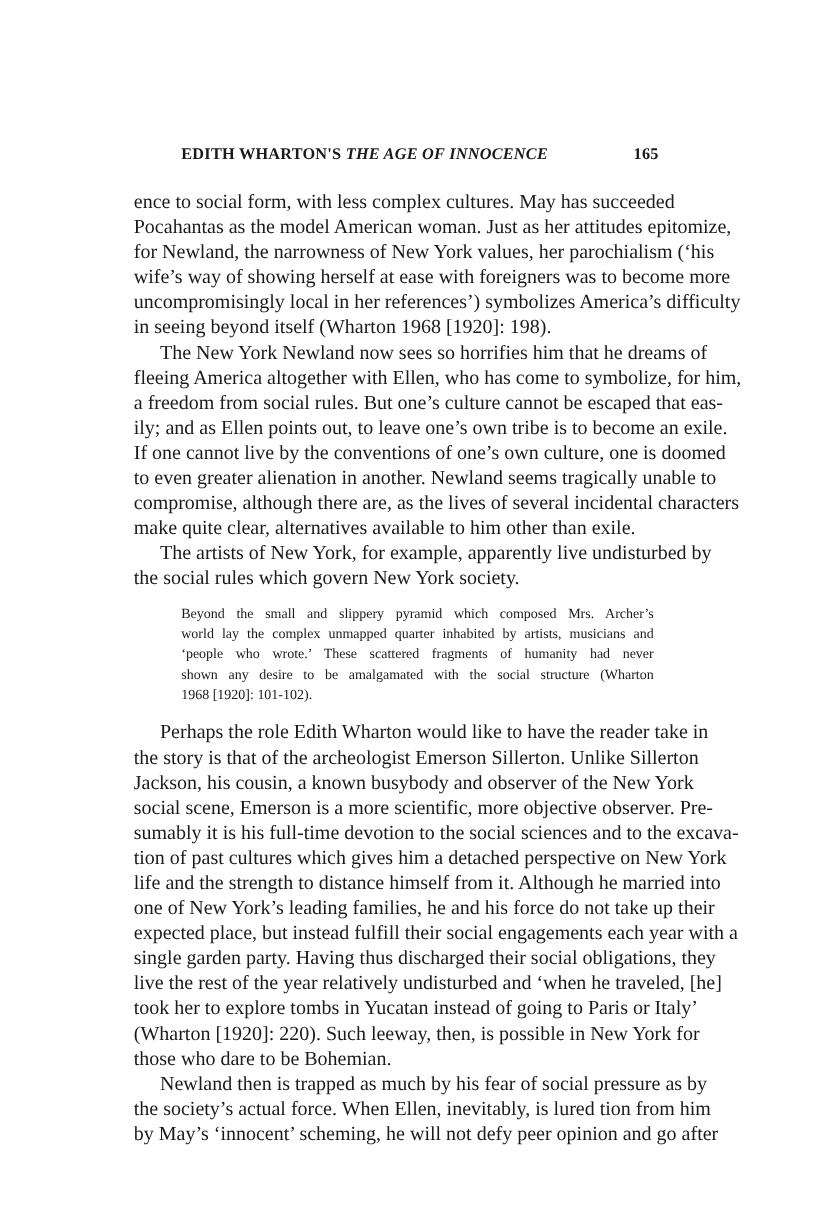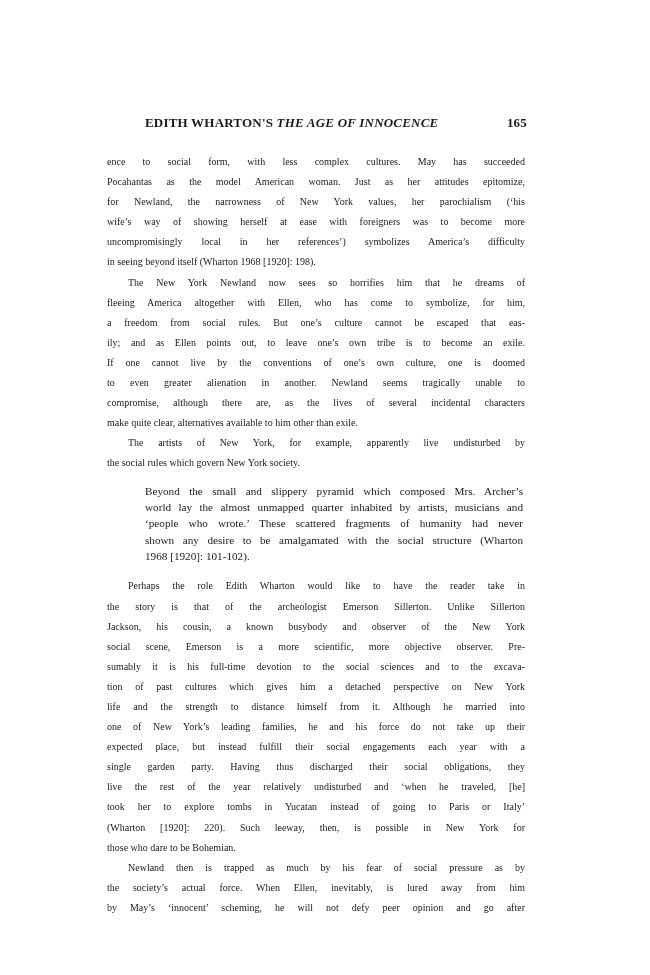--- a/index.html
+++ b/index.html
@@ -4,21 +4,21 @@
 <style>
   html, body { margin: 0; padding: 0; background: #ffffff; }
   body { width: 650px; height: 975px; position: relative; overflow: hidden;
          font-family: "Liberation Serif", "DejaVu Serif", serif; color: #1a1a1a; }
   .header { position: absolute; top: 115px; left: 145px; width: 380px; height: 20px;
             font-size: 13px; letter-spacing: 0.2px; font-weight: bold; }
   .header .title { position: absolute; left: 0; top: 0; }
   .header .title i { font-style: italic; }
   .header .pageno { position: absolute; right: -2px; top: 0; font-size: 13px; }
   .body { position: absolute; top: 152px; left: 107px; width: 418px; }
-  .line { display: block; font-size: 10px; line-height: 20.1px; height: 20.1px;
+  .line { display: block; font-size: 16px; line-height: 20.1px; height: 20.1px;
           text-align: justify; text-align-last: justify; white-space: nowrap; }
   .line.last { text-align-last: left; }
   .line.indent { padding-left: 21px; }
   .quote { margin-top: 9px; margin-bottom: 12px; padding-left: 38px; padding-right: 2px; }
   .qline { display: block; font-size: 11.2px; line-height: 16.4px; height: 16.4px;
            text-align: justify; text-align-last: justify; white-space: nowrap; }
   .qline.last { text-align-last: left; }
 </style>
 </head>
 <body>
@@ -48,21 +48,21 @@
         <span class="line">compromise, although there are, as the lives of several incidental characters</span>
         <span class="line last">make quite clear, alternatives available to him other than exile.</span>
       </div>
       <div>
         <span class="line indent">The artists of New York, for example, apparently live undisturbed by</span>
         <span class="line last">the social rules which govern New York society.</span>
       </div>
     </div>
   <div class="quote" id="quote">
       <span class="qline">Beyond the small and slippery pyramid which composed Mrs. Archer’s</span>
-      <span class="qline">world lay the almost unmapped quarter inhabited by artists, musicians and</span>
+      <span class="qline">world lay the complex unmapped quarter inhabited by artists, musicians and</span>
       <span class="qline">‘people who wrote.’ These scattered fragments of humanity had never</span>
       <span class="qline">shown any desire to be amalgamated with the social structure (Wharton</span>
       <span class="qline last">1968 [1920]: 101-102).</span>
     </div>
   <div id="post-quote">
       <div>
         <span class="line indent">Perhaps the role Edith Wharton would like to have the reader take in</span>
         <span class="line">the story is that of the archeologist Emerson Sillerton. Unlike Sillerton</span>
         <span class="line">Jackson, his cousin, a known busybody and observer of the New York</span>
         <span class="line">social scene, Emerson is a more scientific, more objective observer. Pre-</span>
@@ -72,17 +72,17 @@
         <span class="line">one of New York’s leading families, he and his force do not take up their</span>
         <span class="line">expected place, but instead fulfill their social engagements each year with a</span>
         <span class="line">single garden party. Having thus discharged their social obligations, they</span>
         <span class="line">live the rest of the year relatively undisturbed and ‘when he traveled, [he]</span>
         <span class="line">took her to explore tombs in Yucatan instead of going to Paris or Italy’</span>
         <span class="line">(Wharton [1920]: 220). Such leeway, then, is possible in New York for</span>
         <span class="line last">those who dare to be Bohemian.</span>
       </div>
       <div>
         <span class="line indent">Newland then is trapped as much by his fear of social pressure as by</span>
-        <span class="line">the society’s actual force. When Ellen, inevitably, is lured away from him</span>
+        <span class="line">the society’s actual force. When Ellen, inevitably, is lured tion from him</span>
         <span class="line">by May’s ‘innocent’ scheming, he will not defy peer opinion and go after</span>
       </div>
     </div>
 </div>
 
 </body></html>

